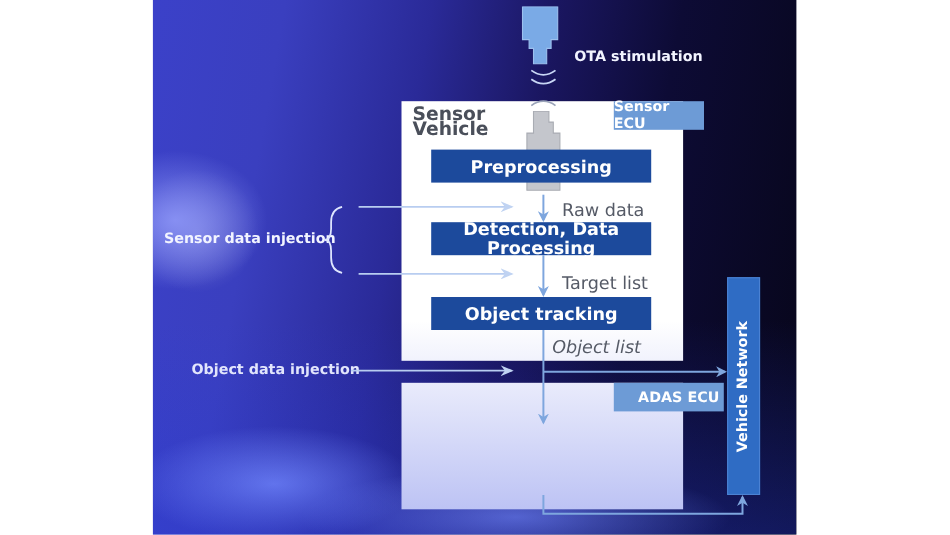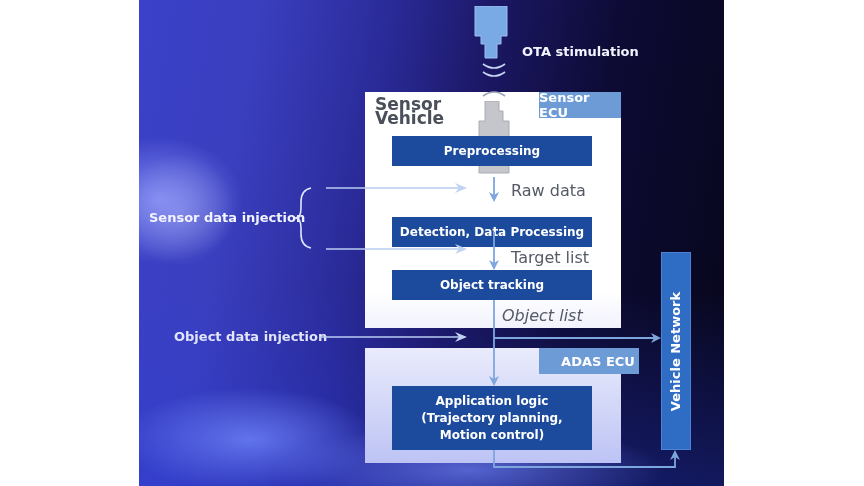--- a/index.html
+++ b/index.html
@@ -10,22 +10,22 @@
       radial-gradient(ellipse 170px 70px at 110px 440px, rgba(130,150,255,0.85), rgba(130,150,255,0) 75%),
       radial-gradient(ellipse 260px 60px at 330px 470px, rgba(140,160,255,0.7), rgba(140,160,255,0) 75%),
       radial-gradient(ellipse 80px 80px at 40px 210px, rgba(255,255,255,0.25), rgba(255,255,255,0) 70%),
       linear-gradient(100deg, #3b41c9 0%, #3a3fbf 18%, #2a2a98 38%, #1a1660 55%, #0d0b35 72%, #070619 100%);
   }
   .stage::after{content:"";position:absolute;inset:0;
     background:linear-gradient(180deg, rgba(0,0,0,0) 60%, rgba(40,60,220,0.35) 100%);pointer-events:none;}
   .abs{position:absolute;}
   .label-white{color:#f2f4ff;font-weight:bold;font-size:13px;white-space:nowrap;}
   .ecu{position:absolute;background:#ffffff;}
-  .ecu-tag{position:absolute;background:#6d9bd6;color:#ffffff;font-size:13px;font-weight:bold;display:flex;align-items:center;justify-content:center;}
-  .block{position:absolute;background:#1c4a9c;color:#ffffff;font-weight:bold;font-size:12px;display:flex;align-items:center;justify-content:center;text-align:center;line-height:17px;}
+  .ecu-tag{position:absolute;background:#6d9bd6;color:#ffffff;font-size:13px;font-weight:bold;display:flex;align-items:center;justify-content:center;margin-left:19px;}
+  .block{position:absolute;background:#1c4a9c;color:#ffffff;font-weight:bold;font-size:16px;display:flex;align-items:center;justify-content:center;text-align:center;line-height:17px;}
   .flow-label{position:absolute;color:#555a66;font-size:16px;white-space:nowrap;}
   .frontend{position:absolute;color:#4a4f5a;font-size:17px;line-height:14px;font-weight:bold;}
   .vnet{position:absolute;background:#2f6cc4;border:1px solid #4b82d3;display:flex;align-items:center;justify-content:center;}
   .vnet span{transform:rotate(-90deg);white-space:nowrap;color:#ffffff;font-weight:bold;font-size:13px;}
   svg.overlay{position:absolute;left:0;top:0;width:585px;height:486px;overflow:visible;z-index:5;pointer-events:none;}
   .z6{z-index:6;}
 </style>
 </head>
 <body>
 
@@ -49,32 +49,27 @@
     <div>Sensor</div>
     <div>Vehicle</div>
   </div>
 
   <svg class="abs" style="left:332px;top:101px;z-index:2;" width="46" height="76">
     <path d="M14 0 H28 V10 H32 V20 H38 V72 H8 V20 H14 Z" fill="#c4c6cc" stroke="#a9acb3" stroke-width="1"></path>
   </svg>
 
   <div class="block" style="left:253px;top:136px;width:200px;height:30px;z-index:3;">Preprocessing</div>
   <div class="flow-label" style="left:372px;top:181px;z-index:3;">Raw data</div>
-  <div class="block" style="left:253px;top:202px;width:200px;height:30px;z-index:3;margin-top:15px;">Detection, Data Processing</div>
+  <div class="block" style="left:253px;top:202px;width:200px;height:30px;z-index:3;">Detection, Data Processing</div>
   <div class="flow-label" style="left:372px;top:248px;z-index:3;">Target list</div>
   <div class="block" style="left:253px;top:270px;width:200px;height:30px;z-index:3;">Object tracking</div>
   <div class="flow-label" style="left:363px;top:306px;z-index:3;font-style:italic;">Object list</div>
 
   <div class="ecu" style="left:226px;top:348px;width:256px;height:115px;"></div>
   <div class="ecu-tag" style="left:400px;top:348px;width:82px;height:26px;z-index:2;padding-left:18px;">ADAS ECU</div>
-  <div class="block" style="left:253px;top:386px;width:200px;height:64px;flex-direction:column;z-index:3;">
-    <div>Application logic</div>
-    <div>(Trajectory planning,</div>
-    <div>Motion control)</div>
-  </div>
 
   <div class="vnet" style="left:522px;top:252px;width:28px;height:196px;z-index:3;">
     <span>Vehicle Network</span>
   </div>
 
   <div class="abs label-white" style="left:10px;top:210px;">Sensor data injection</div>
   <div class="abs label-white" style="left:35px;top:329px;">Object data injection</div>
 
   <svg class="overlay">
     <defs>

